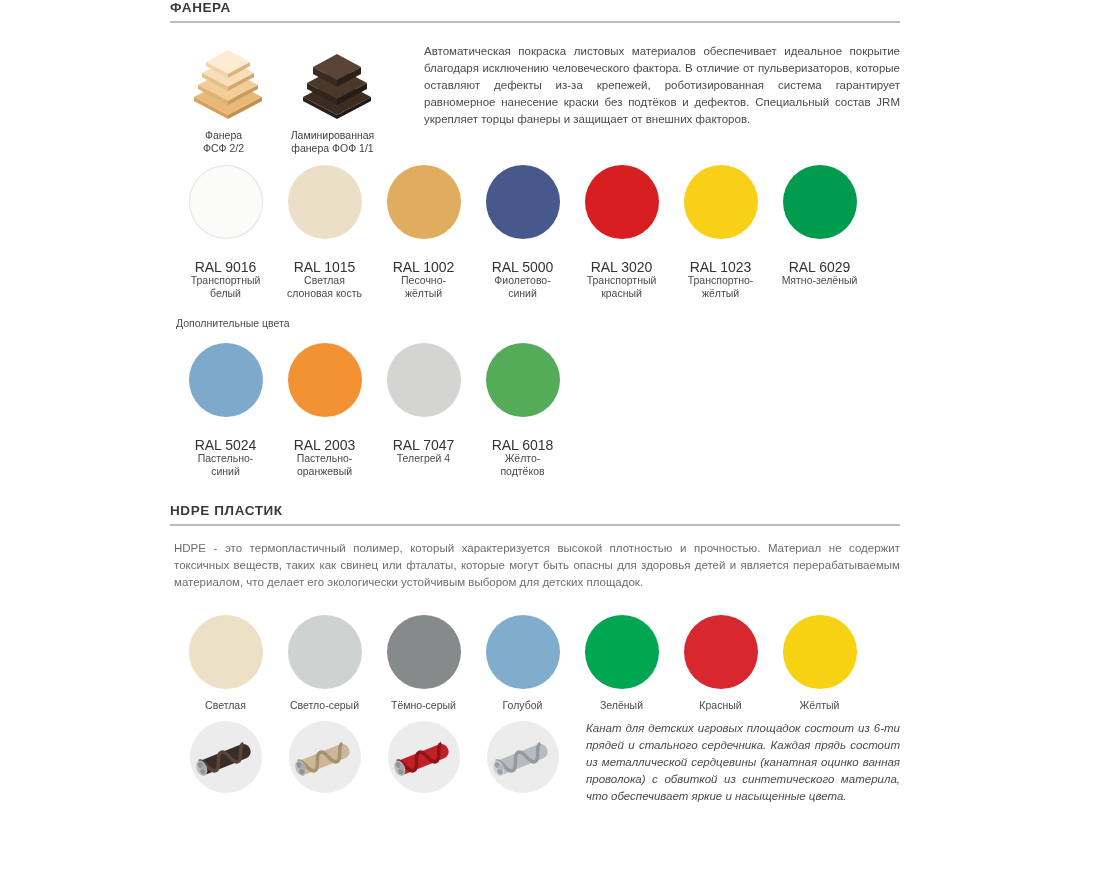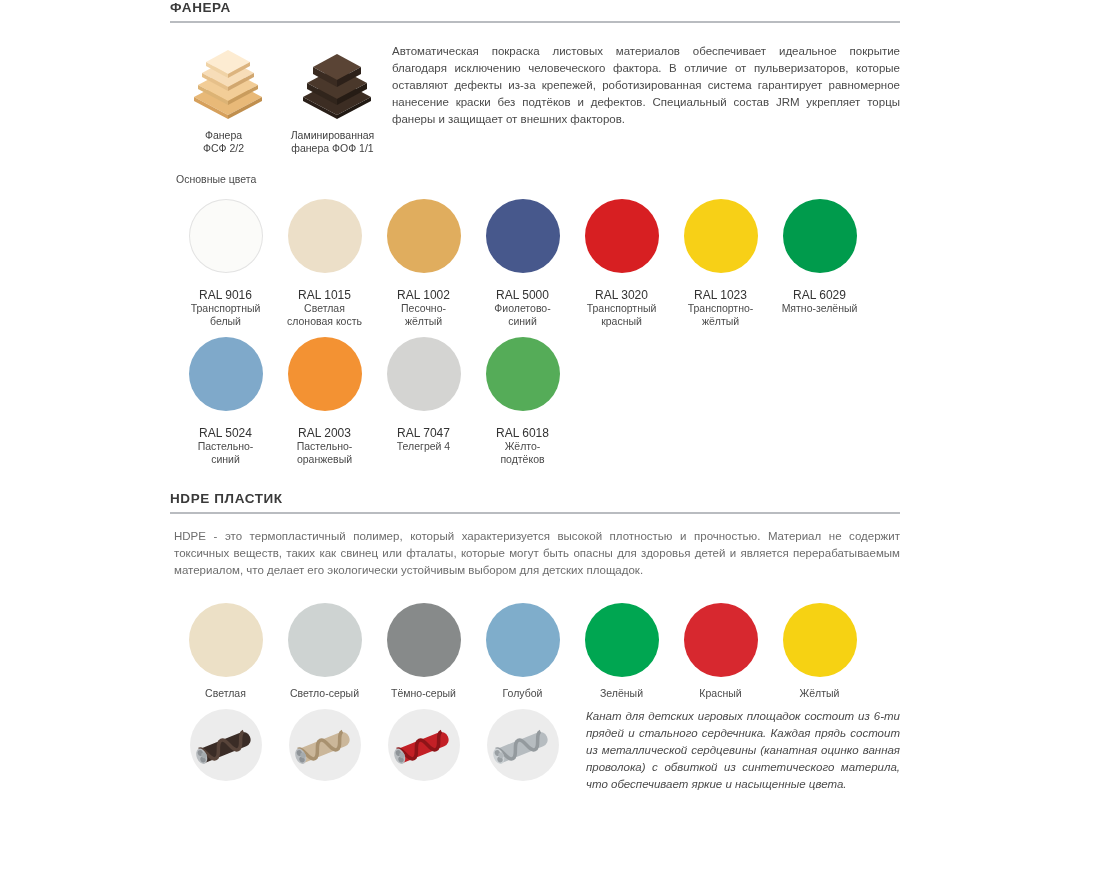--- a/index.html
+++ b/index.html
@@ -65,21 +65,21 @@
     justify-content: center;
   }
   .ply-caption {
     font-size: 10.5px;
     line-height: 13px;
     color: #3f3f3f;
     margin-top: 4px;
   }
   .ply-text {
     flex: 1;
-    margin-left: 12px;
+    margin-left: 44px;
     font-size: 11.5px;
     line-height: 17px;
     color: #4a4a4a;
     text-align: justify;
     padding-top: 6px;
   }
 
   
   .sub-label {
     font-size: 10.5px;
@@ -104,24 +104,24 @@
   }
   .dot {
     width: 74px;
     height: 74px;
     border-radius: 50%;
   }
   .dot.outlined {
     box-shadow: inset 0 0 0 1px #e3e3e3;
   }
   .sw-code {
-    font-size: 12px;
+    font-size: 14px;
     color: #333;
     line-height: 13px;
-    margin-top: 6px;
+    margin-top: 12px;
   }
   .sw-name {
     font-size: 10.5px;
     color: #4a4a4a;
     line-height: 12.5px;
   }
 
   
   .hdpe-text {
     font-size: 11.5px;
@@ -227,21 +227,20 @@
           </div>
           <div class="ply-caption" style="white-space:pre-line">Ламинированная
 фанера ФОФ 1/1</div>
         </div>
 
       </div>
 
       <div class="ply-text">Автоматическая покраска листовых материалов обеспечивает идеальное покрытие благодаря исключению человеческого фактора. В отличие от пульверизаторов, которые оставляют дефекты из-за крепежей, роботизированная система гарантирует равномерное нанесение краски без подтёков и дефектов. Специальный состав JRM укрепляет торцы фанеры и защищает от внешних факторов.</div>
     </div>
 
-    <div class="sub-label">Основные цвета</div>
 
     <div class="swatch-row">
       <div class="swatch-cell">
         <div class="swatch-wrap">
             <div class="dot outlined" style="background:#fbfbf9"></div>
           </div>
         <div class="sw-code">RAL 9016</div>
         <div class="sw-name" style="white-space:pre-line">Транспортный
 белый</div>
       </div>
@@ -287,20 +286,21 @@
       </div>
       <div class="swatch-cell">
         <div class="swatch-wrap">
             <div class="dot" style="background:#009b4c"></div>
           </div>
         <div class="sw-code">RAL 6029</div>
         <div class="sw-name" style="white-space:pre-line">Мятно-зелёный</div>
       </div>
     </div>
 
+    <div class="sub-label">Дополнительные цвета</div>
 
     <div class="swatch-row">
       <div class="swatch-cell">
         <div class="swatch-wrap">
             <div class="dot" style="background:#7fa9ca"></div>
           </div>
         <div class="sw-code">RAL 5024</div>
         <div class="sw-name" style="white-space:pre-line">Пастельно-
 синий</div>
       </div>

